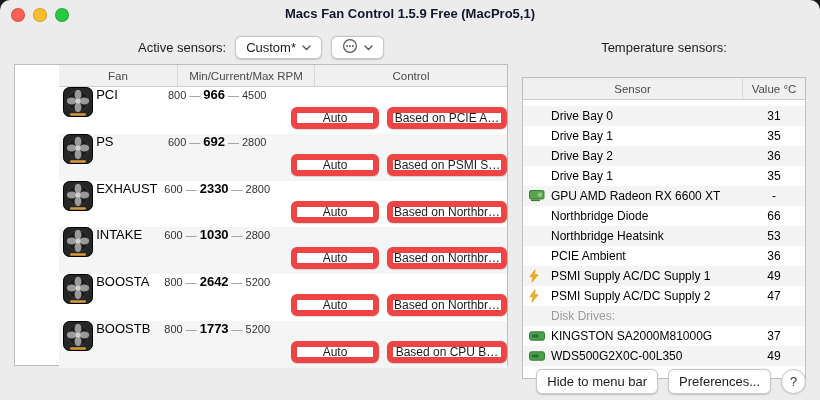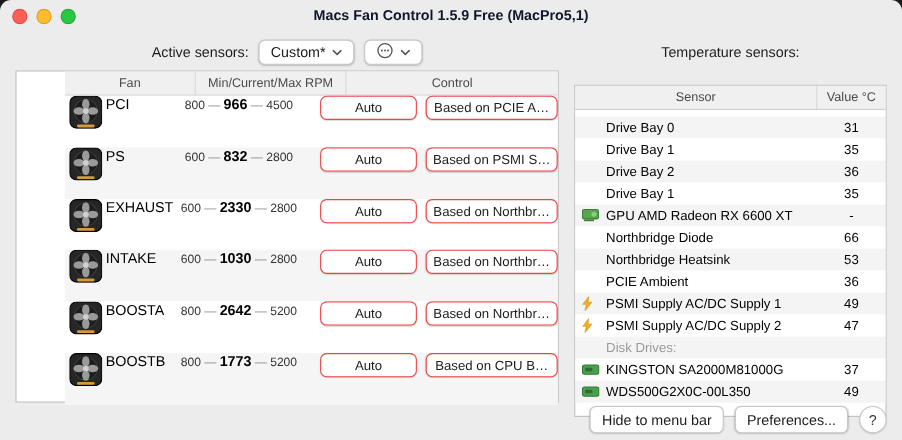--- a/index.html
+++ b/index.html
@@ -32,23 +32,23 @@
   
   .fan-panel{left:14px;width:494px;height:302px;padding-left:44px;}
   .fan-row{display:flex;align-items:flex-start;height:46.8px;background:#fff;}
   .fan-row.alt{background:#f5f5f5;}
   .fi-cell{width:44px;display:flex;justify-content:center;align-items:center;}
   .fname{width:75px;font-size:13px;color:#000;}
   .rpm{width:137px;text-align:center;font-size:11px;color:#333;white-space:nowrap;}
   .rpm .dash{color:#8c8c8c;padding:0 3px;font-size:11px;}
   .rpm .cur{font-size:13px;font-weight:bold;color:#000;}
   .ctrl{flex:1;display:flex;align-items:center;gap:8px;padding-left:16px;}
-  .small-btn{background:#fff;border:1px solid #ef4444;border-radius:6px;height:22px;font-size:12px;color:#1c1c1c;
+  .small-btn{background:#fff;border:6px solid #ef4444;border-radius:6px;height:22px;font-size:12px;color:#1c1c1c;
     box-shadow:0 0.5px 1px rgba(0,0,0,.15);display:flex;align-items:center;justify-content:center;
-    white-space:nowrap;overflow:hidden;font-family:"Liberation Sans",sans-serif;}
+    white-space:nowrap;overflow:hidden;font-family:"Liberation Sans",sans-serif;margin-top:20px;}
   .auto-b{width:88px;}
   .based-b{width:120px;padding:0 6px;box-sizing:border-box;}
 
   
   .sensor-panel{left:522px;width:284px;height:302px;margin-top:13px;}
   .sliver{height:6px;background:#fff;}
   .s-row{position:relative;display:flex;align-items:center;height:20px;background:#fff;font-size:12px;color:#000;}
   .s-row.alt{background:#f4f4f4;}
   .s-icon{position:absolute;left:6px;top:50%;transform:translateY(-50%);display:flex;}
   .s-name{flex:1;padding-left:28px;white-space:nowrap;overflow:hidden;}
@@ -139,21 +139,21 @@
             <circle cx="15" cy="14" r="10.5" fill="#1c1c1c" stroke="#3a3a3a"></circle>
             <ellipse cx="15" cy="7.8" rx="3.4" ry="5" fill="#9a9a9a"></ellipse>
             <ellipse cx="15" cy="20.2" rx="3.4" ry="5" fill="#9a9a9a"></ellipse>
             <ellipse cx="8.8" cy="14" rx="5" ry="3.4" fill="#9a9a9a"></ellipse>
             <ellipse cx="21.2" cy="14" rx="5" ry="3.4" fill="#9a9a9a"></ellipse>
             <circle cx="15" cy="14" r="2.6" fill="#cfcfcf"></circle>
             <rect x="7" y="26.2" width="16" height="2.6" rx="1.2" fill="#d59a3a"></rect>
           </svg>
       </div>
       <div class="fname">PS</div>
-      <div class="rpm"><span>600</span><span class="dash">—</span><span class="cur">832</span><span class="dash">—</span><span>2800</span></div>
+      <div class="rpm"><span>600</span><span class="dash">—</span><span class="cur">692</span><span class="dash">—</span><span>2800</span></div>
       <div class="ctrl">
           <button class="small-btn auto-b">Auto</button>
           <button class="small-btn based-b">Based on PSMI S…</button>
         </div>
     </div>
 
     <div class="fan-row">
       <div class="fi-cell">
         <svg width="30" height="30" viewBox="0 0 30 30">
             <rect x="0.5" y="0.5" width="29" height="29" rx="6" fill="#262626" stroke="#000"></rect>

